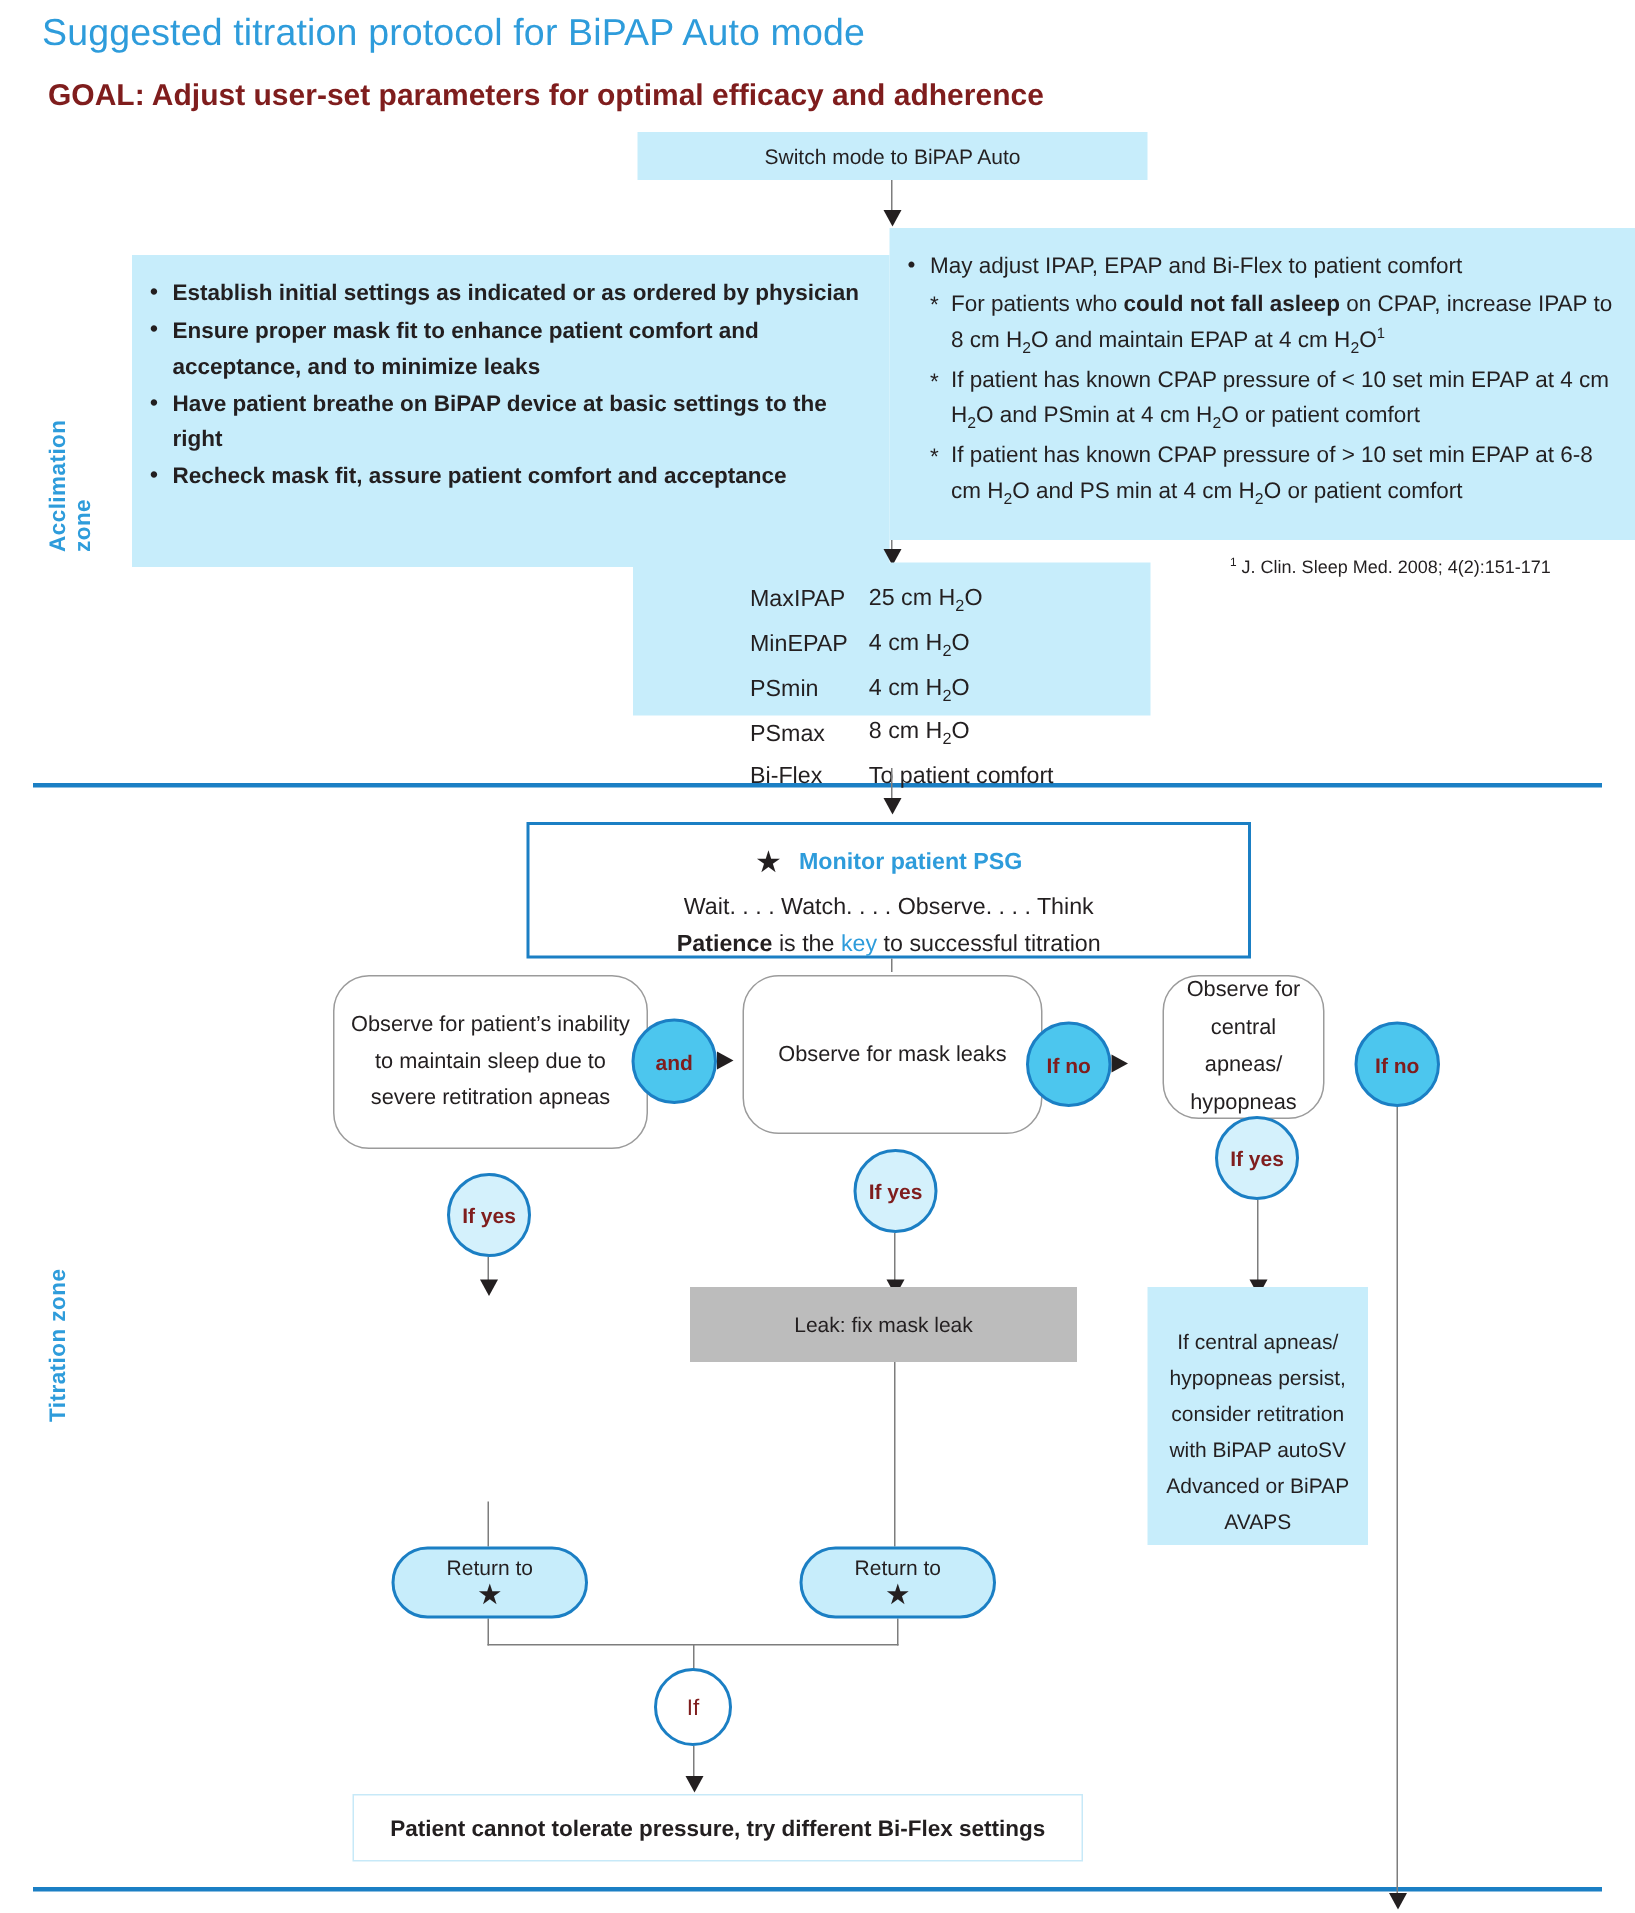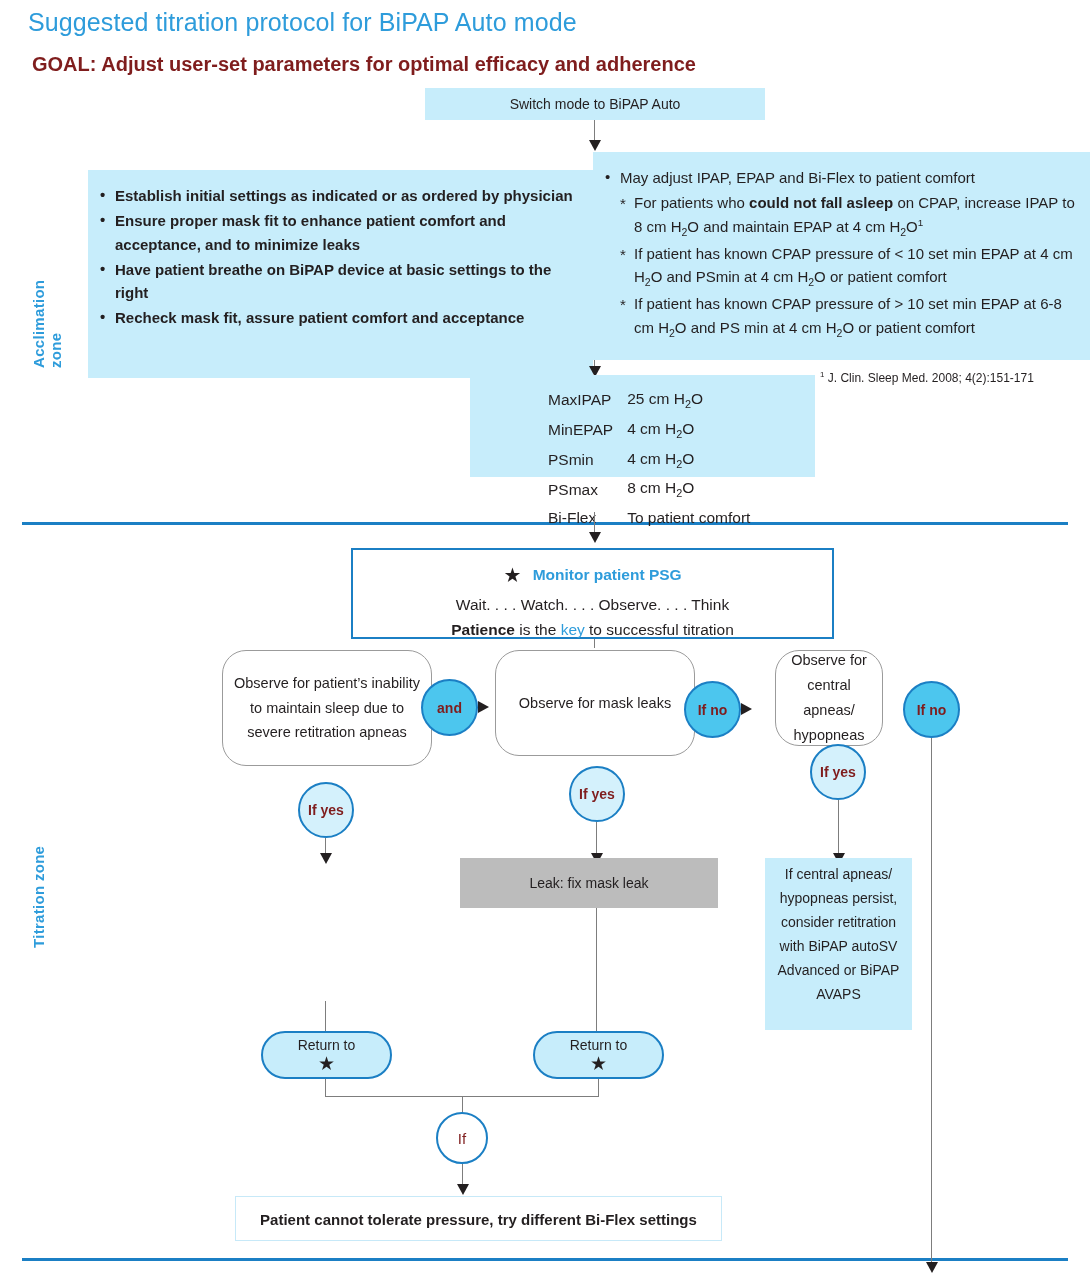--- a/index.html
+++ b/index.html
@@ -119,21 +119,21 @@
     </ul>
   </div>
 
   <div class="foot" style="left:820px;top:370px;">
     <sup>1</sup> J. Clin. Sleep Med. 2008; 4(2):151-171
   </div>
 
   <div class="vline" style="left:594px;top:360px;height:13px;"></div>
   <div class="arrow-d" style="left:589px;top:366px;"></div>
 
-  <div class="box blue" style="left:422px;top:375px;width:345px;height:102px;margin-left:48px;">
+  <div class="box blue" style="left:422px;top:375px;width:345px;height:102px;">
     <table class="ptable" style="left:76px;top:9px;position:absolute;">
       <tbody>
           <tr>
         <td class="k">MaxIPAP</td>
         <td>25 cm H<sub>2</sub>O</td>
       </tr>
       <tr>
         <td class="k">MinEPAP</td>
         <td>4 cm H<sub>2</sub>O</td>
       </tr>
@@ -203,21 +203,21 @@
 
   <div class="circ light" style="left:810px;top:744px;width:56px;height:56px;">If yes</div>
   <div class="vline" style="left:838px;top:800px;height:58px;"></div>
   <div class="arrow-d" style="left:833px;top:853px;"></div>
 
 
   <div class="box grey" style="left:460px;top:858px;width:258px;height:50px;">
     <div class="boxtxt center" style="line-height:50px;">Leak: fix mask leak</div>
   </div>
 
-  <div class="box blue" style="left:765px;top:858px;width:147px;height:172px;padding:4px 6px 0 6px;">
+  <div class="box blue" style="left:765px;top:858px;width:147px;height:172px;padding:24px 6px 0 6px;">
     <div class="boxtxt center" style="line-height:1.72;">If central apneas/ hypopneas persist, consider retitration with BiPAP autoSV Advanced or BiPAP AVAPS</div>
   </div>
 
   <div class="vline" style="left:325px;top:1001px;height:30px;"></div>
   <div class="vline" style="left:596px;top:908px;height:123px;"></div>
 
   <div class="pill" style="left:261px;top:1031px;width:131px;height:48px;">
     <span>Return to</span>
     <span class="star">★</span>
   </div>

